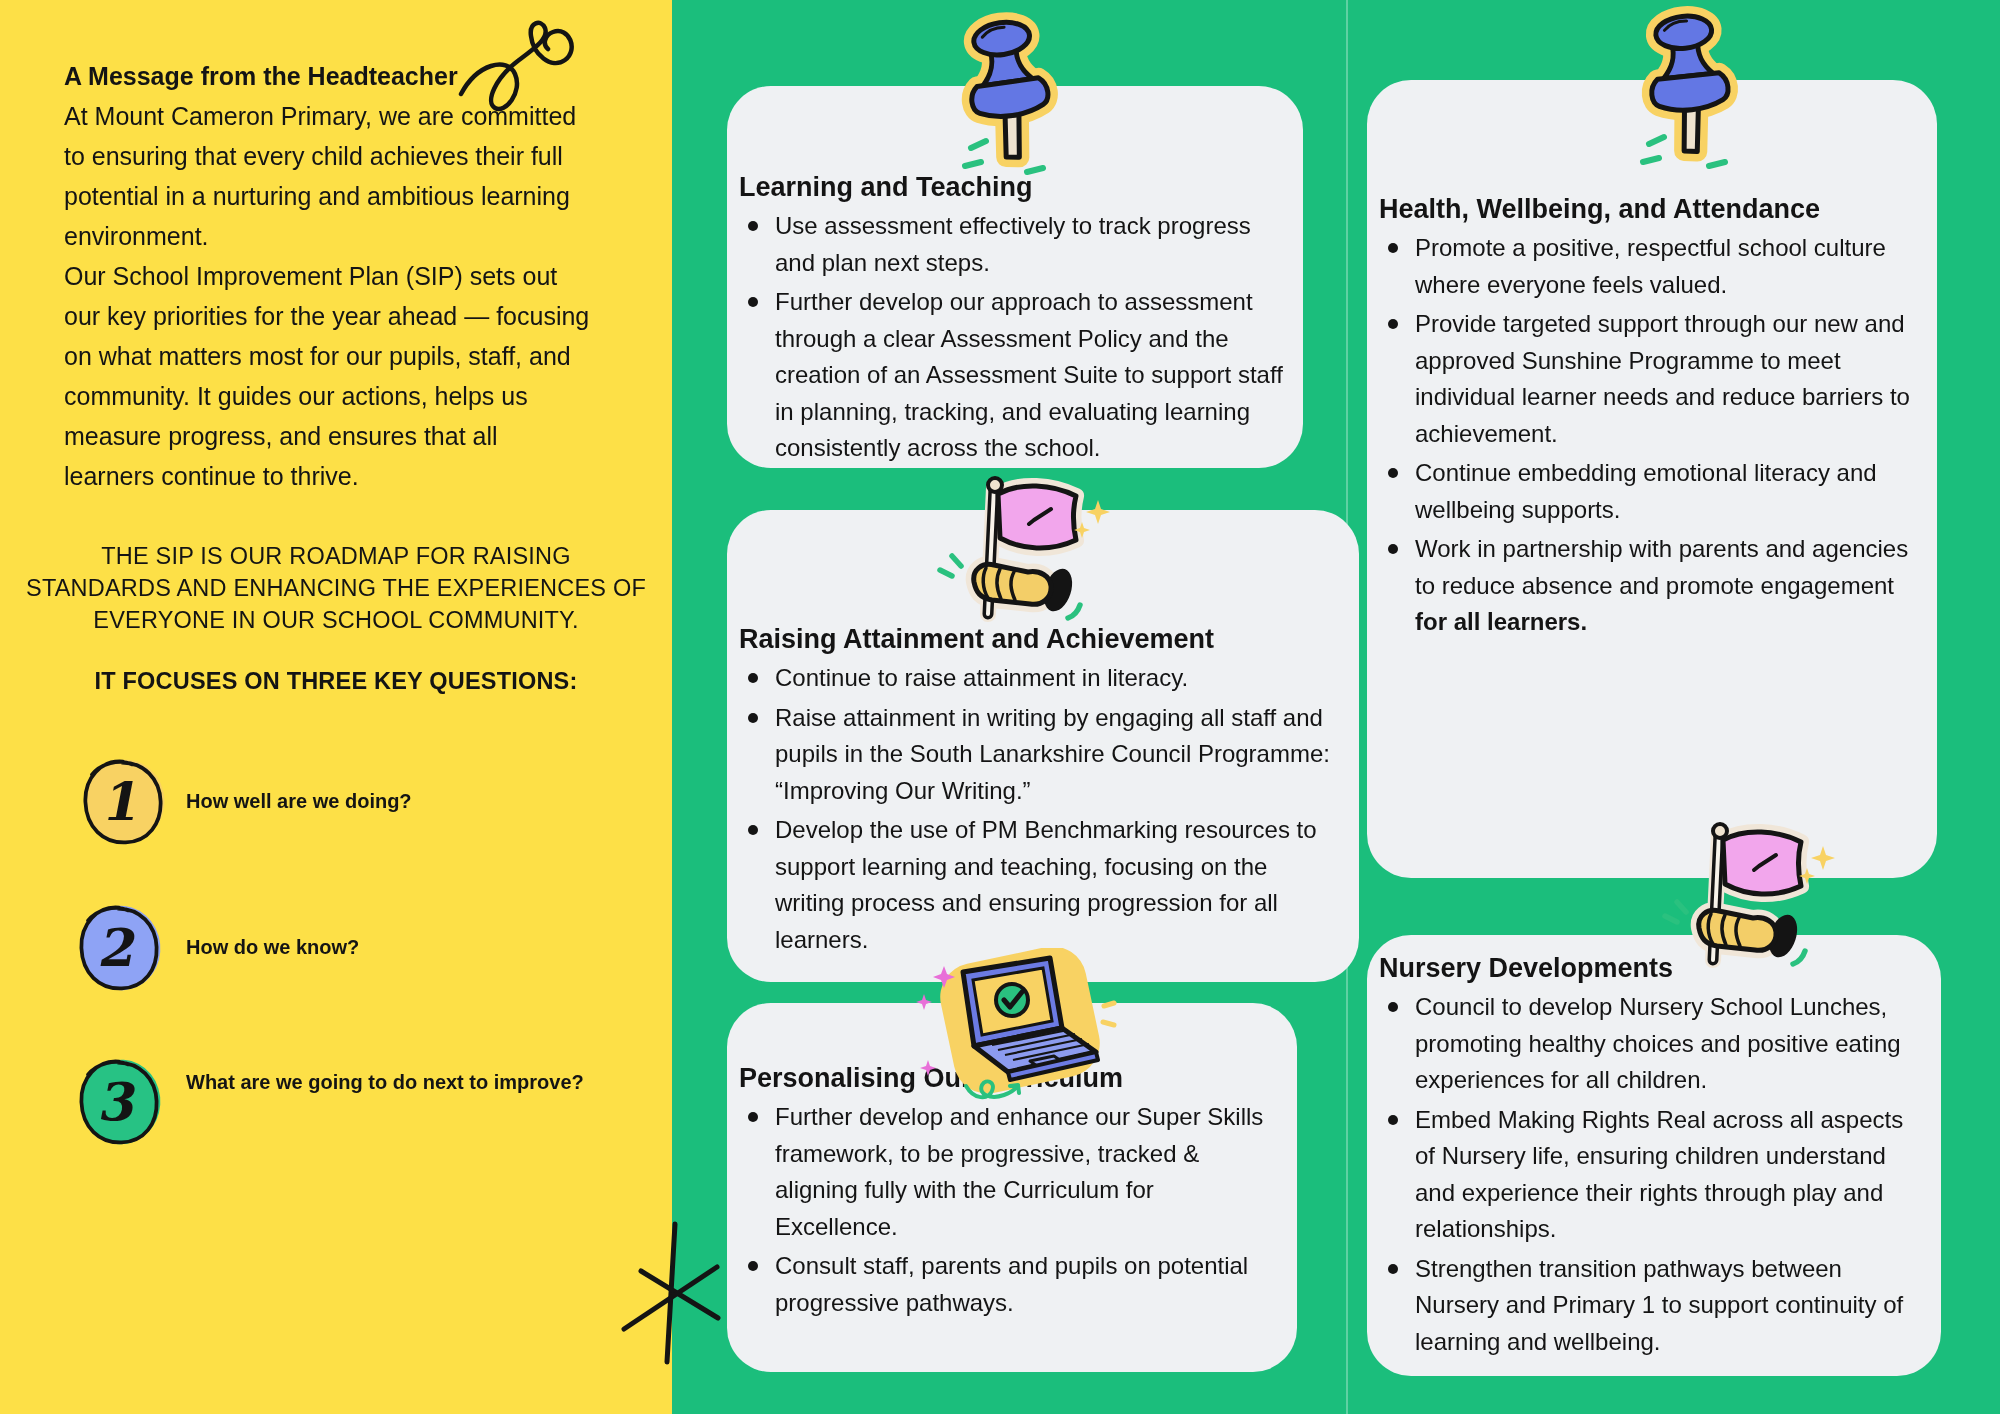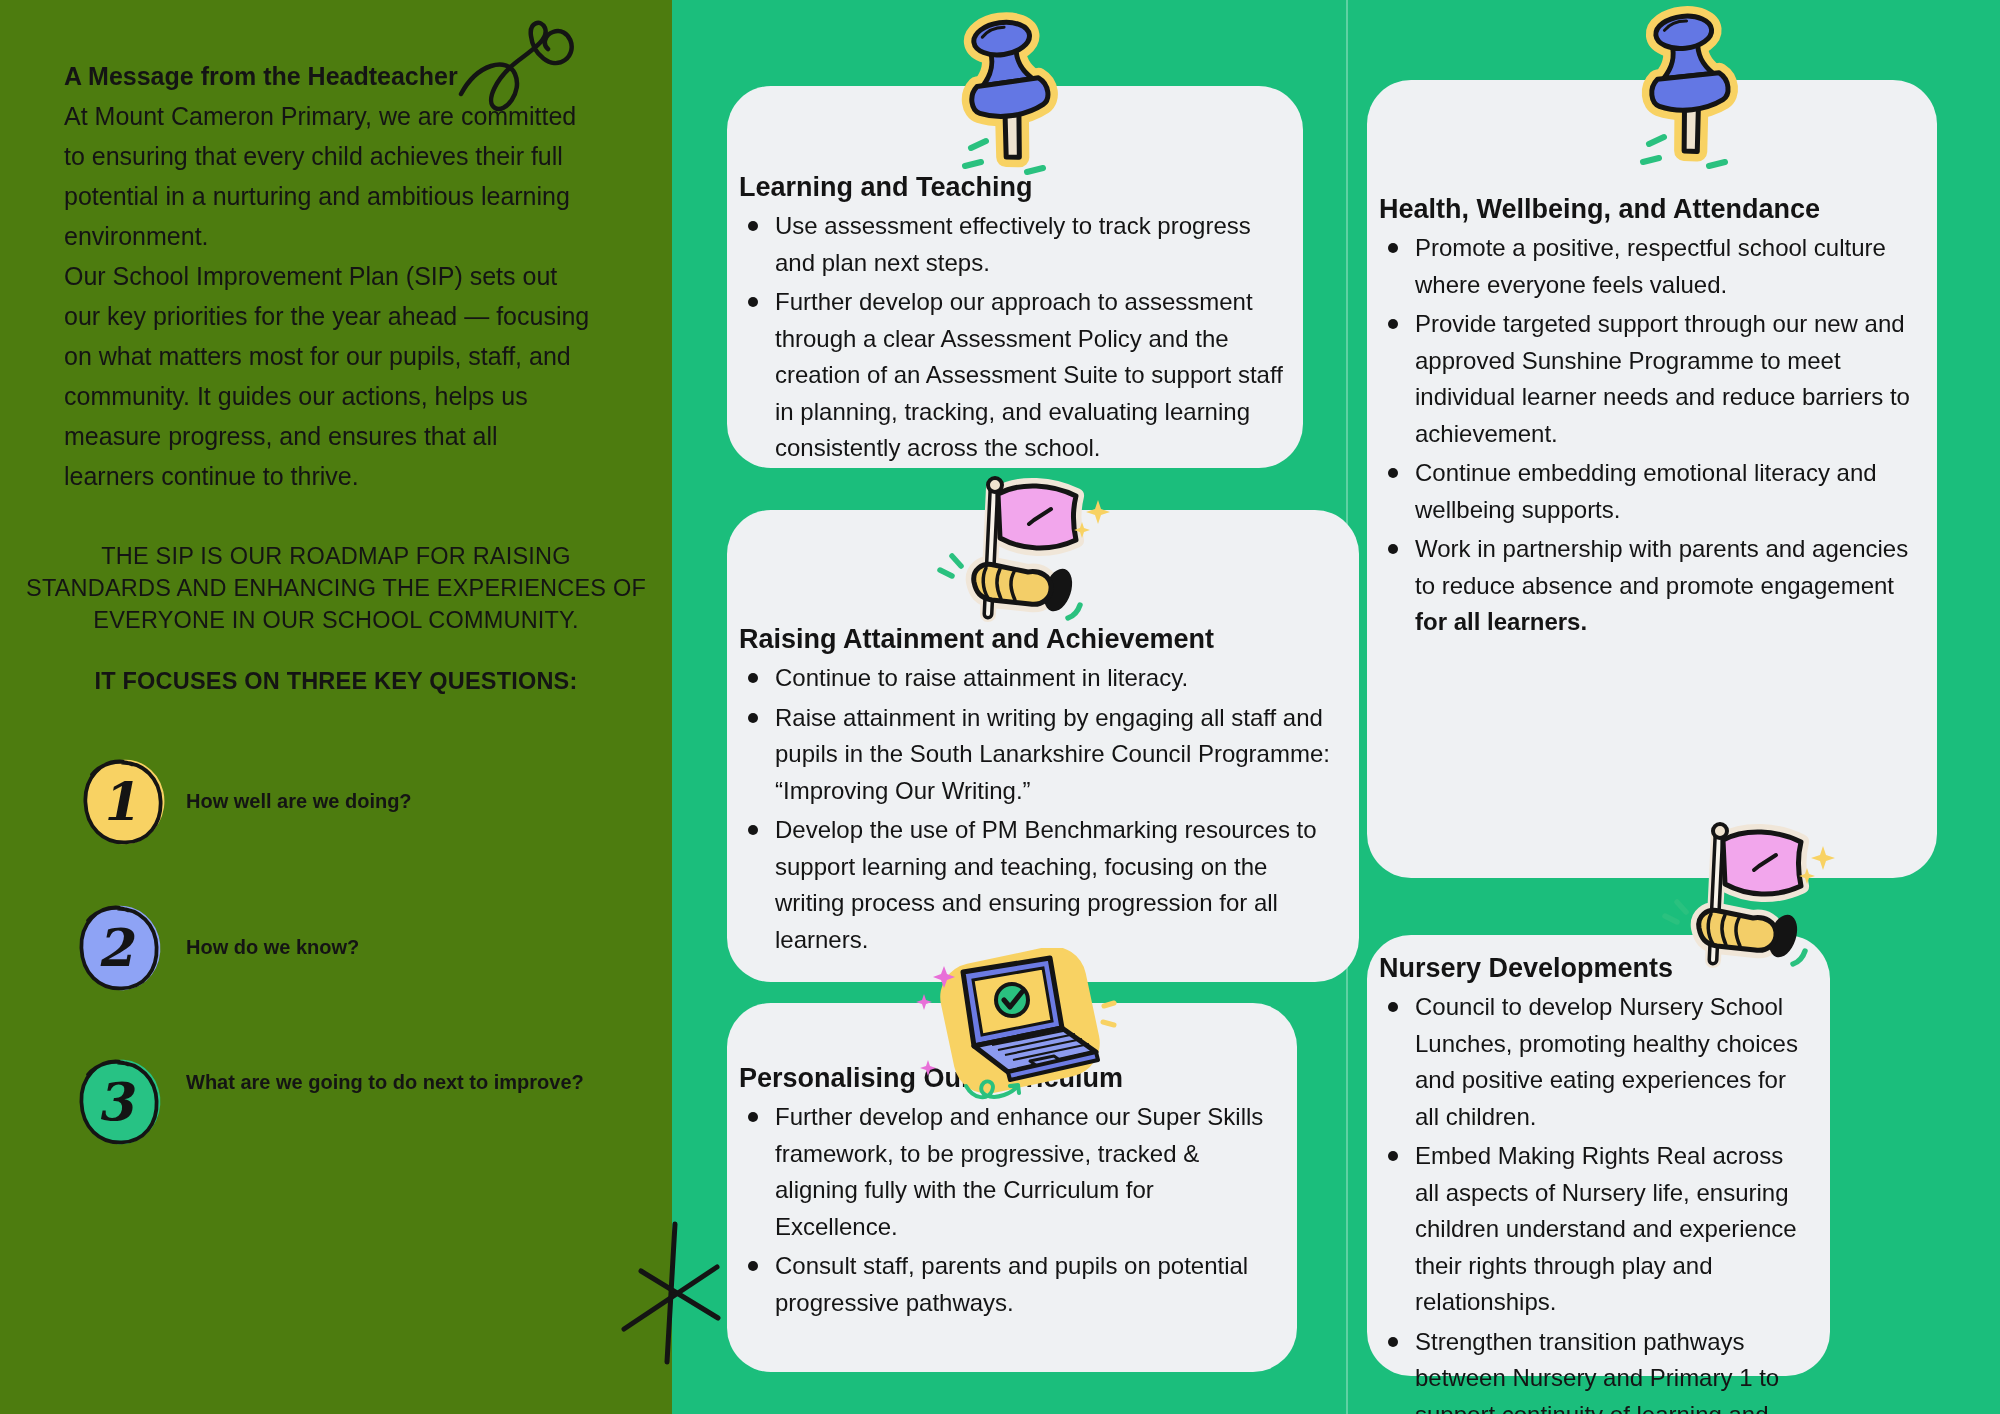--- a/index.html
+++ b/index.html
@@ -7,21 +7,21 @@
     position:relative;
     width:2000px;height:1414px;
     background:#1BBE7C;
     font-family:"Liberation Sans","DejaVu Sans",sans-serif;
     color:#141414;
     overflow:hidden;
   }
   .abs{position:absolute;}
   .left-panel{
     left:0;top:0;width:672px;height:1414px;
-    background:#4d7c0f;
+    background:#fde047;
   }
   .fold-line{
     left:1346px;top:0;width:2px;height:1414px;
     background:rgba(255,255,255,0.30);
   }
   
   .message{left:64px;top:56px;width:528px;}
   .message h1{margin:0;font-size:25px;line-height:40px;font-weight:700;}
   .message p{margin:0;font-size:25px;line-height:40px;}
   .roadmap{left:26px;top:540px;width:620px;text-align:center;
@@ -45,21 +45,21 @@
     content:'';position:absolute;left:21px;top:13px;width:10px;height:10px;
     border-radius:50%;background:#141414;}
   .card-1{left:727px;top:86px;width:576px;height:382px;}
   .card-1 .card-title{padding-top:84px;}
   .card-2{left:727px;top:510px;width:632px;height:472px;}
   .card-2 .card-title{padding-top:112px;}
   .card-3{left:727px;top:1003px;width:570px;height:369px;}
   .card-3 .card-title{padding-top:58px;}
   .card-a{left:1367px;top:80px;width:570px;height:798px;}
   .card-a .card-title{padding-top:112px;}
-  .card-b{left:1367px;top:935px;width:463px;height:441px;}
+  .card-b{left:1367px;top:935px;width:574px;height:441px;}
   .card-b .card-title{padding-top:16px;}
   
   .icon{pointer-events:none;}
   .squiggle{left:455px;top:14px;width:150px;height:110px;}
   .pushpin-mid{left:945px;top:8px;width:130px;height:180px;z-index:5;}
   .flag-mid{left:930px;top:472px;width:190px;height:160px;z-index:5;}
   .laptop{left:908px;top:948px;width:215px;height:158px;z-index:5;}
   .pushpin-right{left:1625px;top:2px;width:130px;height:180px;z-index:5;}
   .flag-right{left:1655px;top:818px;width:190px;height:160px;z-index:5;}
   .asterisk{left:618px;top:1218px;width:120px;height:150px;z-index:5;}

